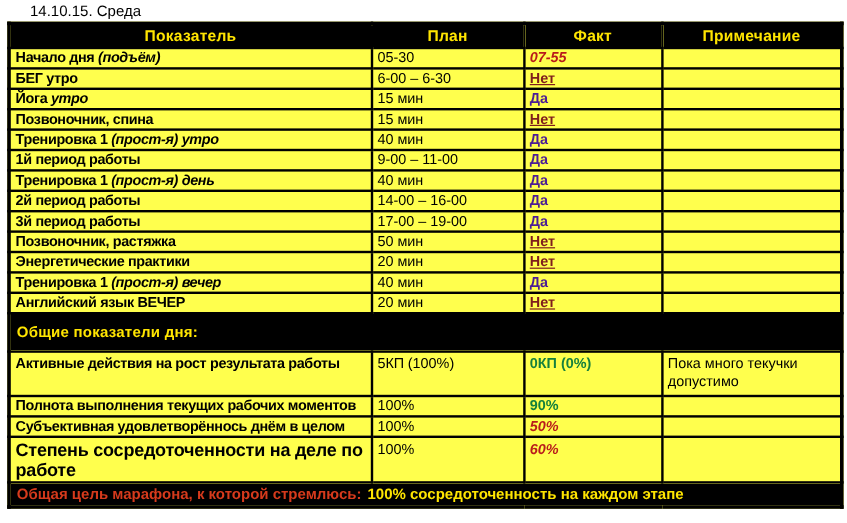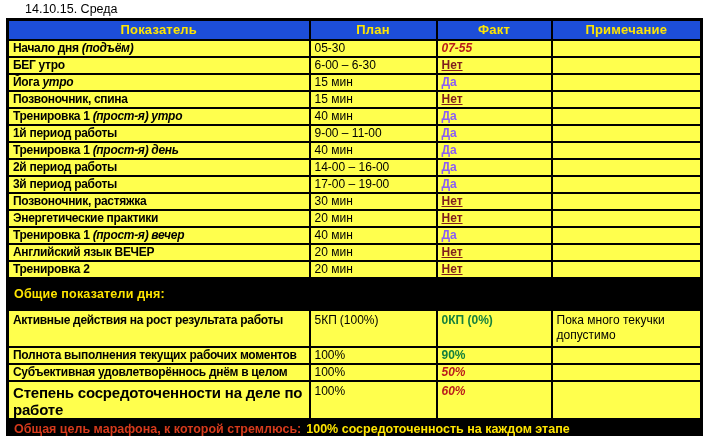--- a/index.html
+++ b/index.html
@@ -10,32 +10,32 @@
   }
   .title{font-size:12.5px;padding:2px 0 2px 25px;color:#000;}
   table.sheet{
     border-collapse:collapse;table-layout:fixed;
     margin-left:6px;width:694px;
     background:#FFFF4D;border:3px solid #000;
   }
   th,td{border:2px solid #000;padding:0 4px;overflow:hidden;vertical-align:middle;}
   thead tr{height:20px;}
   thead th{
-    background:#1d4ed8;color:#FFE500;font-weight:bold;font-size:13px;
+    background:#000000;color:#FFE500;font-weight:bold;font-size:13px;
     text-align:center;letter-spacing:.2px;
   }
   tbody tr.r{height:17px;}
   td.lbl{font-weight:bold;font-size:12px;letter-spacing:-.3px;white-space:nowrap;}
   span.li{font-style:italic;margin-left:3px;}
   span.li:empty{display:none;}
   td.plan{font-size:12px;}
   span.pi{margin-left:3px;}
   span.pi:empty{display:none;}
   td.fact{font-size:12px;font-weight:bold;}
-  .ok{color:#8b5cf6;}
+  .ok{color:#4c1d95;}
   .fail{color:#7f1d1d;text-decoration:underline;}
   .warn{color:#b91c1c;font-style:italic;}
   .plain{color:#15803d;}
   td.note{font-size:12px;line-height:1.25;}
   tr.section{height:32px;}
   tr.section td{
     background:#000;color:#FFE500;font-weight:bold;font-size:12.5px;
     padding-left:5px;letter-spacing:.2px;
   }
   tr.tall{height:37px;}
@@ -119,44 +119,38 @@
       <td class="note"></td>
     </tr>
     <tr class="r">
       <td class="lbl"><span>3й период работы</span></td>
       <td class="plan">17-00 – 19-00</td>
       <td class="fact"><span class="ok">Да</span></td>
       <td class="note"></td>
     </tr>
     <tr class="r">
       <td class="lbl"><span>Позвоночник, растяжка</span></td>
-      <td class="plan">30 мин</td>
+      <td class="plan">50 мин</td>
       <td class="fact"><span class="fail">Нет</span></td>
       <td class="note"></td>
     </tr>
     <tr class="r">
       <td class="lbl"><span>Энергетические практики</span></td>
       <td class="plan">20 мин</td>
       <td class="fact"><span class="fail">Нет</span></td>
       <td class="note"></td>
     </tr>
     <tr class="r">
       <td class="lbl"><span>Тренировка 1</span><span class="li">(прост-я) вечер</span></td>
       <td class="plan">40 мин</td>
       <td class="fact"><span class="ok">Да</span></td>
       <td class="note"></td>
     </tr>
     <tr class="r">
       <td class="lbl"><span>Английский язык ВЕЧЕР</span></td>
-      <td class="plan">20 мин</td>
-      <td class="fact"><span class="fail">Нет</span></td>
-      <td class="note"></td>
-    </tr>
-    <tr class="r">
-      <td class="lbl"><span>Тренировка 2</span></td>
       <td class="plan">20 мин</td>
       <td class="fact"><span class="fail">Нет</span></td>
       <td class="note"></td>
     </tr>
 
     <tr class="section">
       <td colspan="4">Общие показатели дня:</td>
     </tr>
 
     <tr class="tall">

